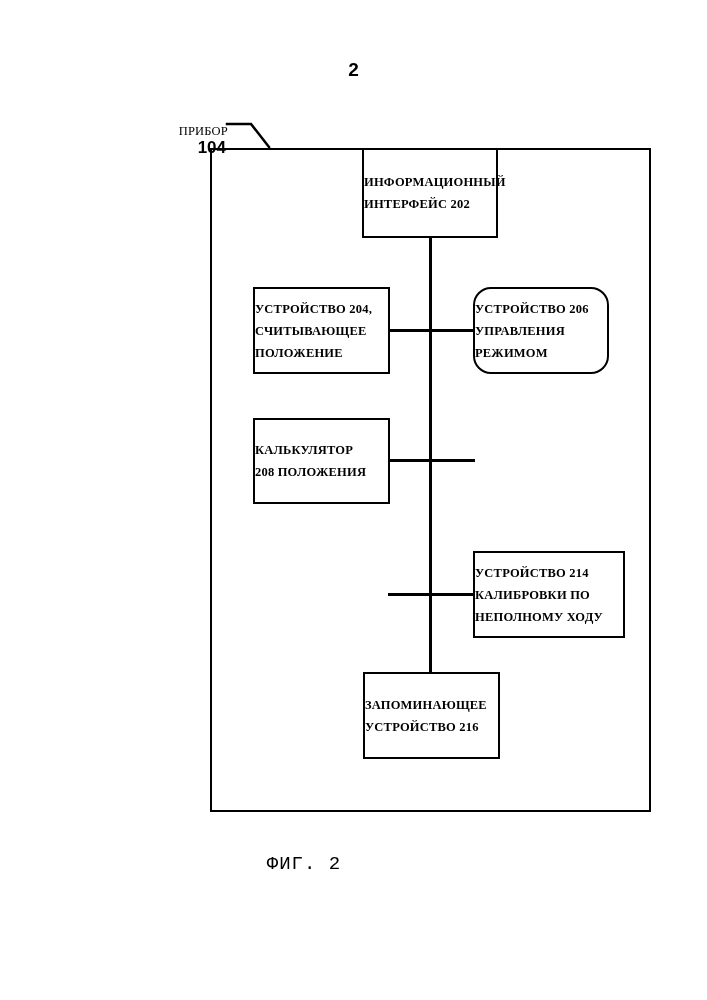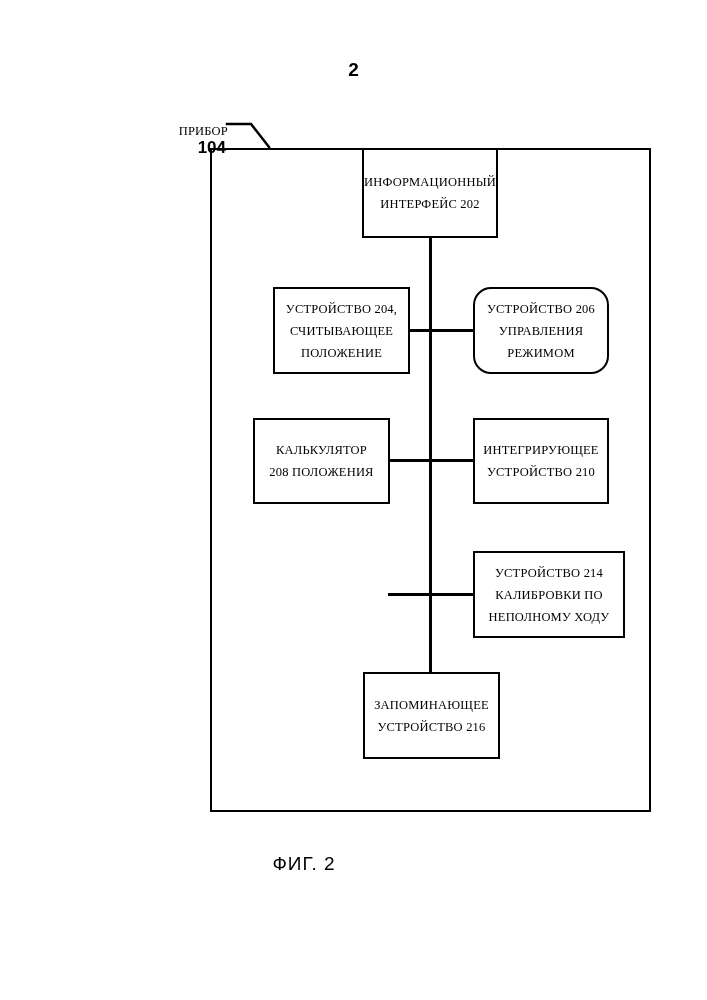--- a/index.html
+++ b/index.html
@@ -79,38 +79,38 @@
   }
 
   
   .block {
     position: absolute;
     box-sizing: border-box;
     border: 2.5px solid #000;
     background: #ffffff;
     display: flex;
     flex-direction: column;
-    align-items: center;
+    align-items: flex-start;
     justify-content: center;
     text-align: center;
     font-family: "Liberation Serif", "DejaVu Serif", serif;
-    font-weight: normal;
+    font-weight: bold;
     font-size: 12.5px;
     line-height: 22px;
     letter-spacing: 0.2px;
     z-index: 3;
   }
   .block .line {
     display: block;
     white-space: nowrap;
   }
 
   
   .blk-202 { left: 362px; top: 148px;  width: 136px; height: 90px; }
-  .blk-204 { left: 253px; top: 287px;  width: 137px; height: 87px; margin-left: 20px; }
+  .blk-204 { left: 253px; top: 287px;  width: 137px; height: 87px; }
   .blk-206 { left: 473px; top: 287px;  width: 136px; height: 87px; border-radius: 18px; }
   .blk-208 { left: 253px; top: 418px;  width: 137px; height: 86px; }
   .blk-210 { left: 473px; top: 418px;  width: 136px; height: 86px; }
   .blk-212 { left: 253px; top: 551px;  width: 137px; height: 87px; }
   .blk-214 { left: 473px; top: 551px;  width: 152px; height: 87px; }
   .blk-216 { left: 363px; top: 672px;  width: 137px; height: 87px; }
 
   
   .vline {
     position: absolute;
@@ -131,21 +131,21 @@
   .conn-row2 { left: 388px; top: 459px; width: 87px; }
   .conn-row3 { left: 388px; top: 593px; width: 87px; }
 
   
   .fig-caption {
     position: absolute;
     left: 0;
     top: 852px;
     width: 608px;
     text-align: center;
-    font-family: Liberation Sans, sans-serif;
+    font-family: Liberation Mono, monospace;
     font-size: 19px;
     line-height: 24px;
     letter-spacing: 1px;
   }
 </style>
 </head>
 <body>
 
 <div id="page">
 
@@ -182,24 +182,20 @@
     <span class="line">УСТРОЙСТВО 206</span>
     <span class="line">УПРАВЛЕНИЯ</span>
     <span class="line">РЕЖИМОМ</span>
   </div>
 
   <div class="block blk-208">
     <span class="line">КАЛЬКУЛЯТОР</span>
     <span class="line">208 ПОЛОЖЕНИЯ</span>
   </div>
 
-  <div class="block blk-210">
-    <span class="line">ИНТЕГРИРУЮЩЕЕ</span>
-    <span class="line">УСТРОЙСТВО 210</span>
-  </div>
 
 
   <div class="block blk-214">
     <span class="line">УСТРОЙСТВО 214</span>
     <span class="line">КАЛИБРОВКИ ПО</span>
     <span class="line">НЕПОЛНОМУ ХОДУ</span>
   </div>
 
   <div class="block blk-216">
     <span class="line">ЗАПОМИНАЮЩЕЕ</span>

